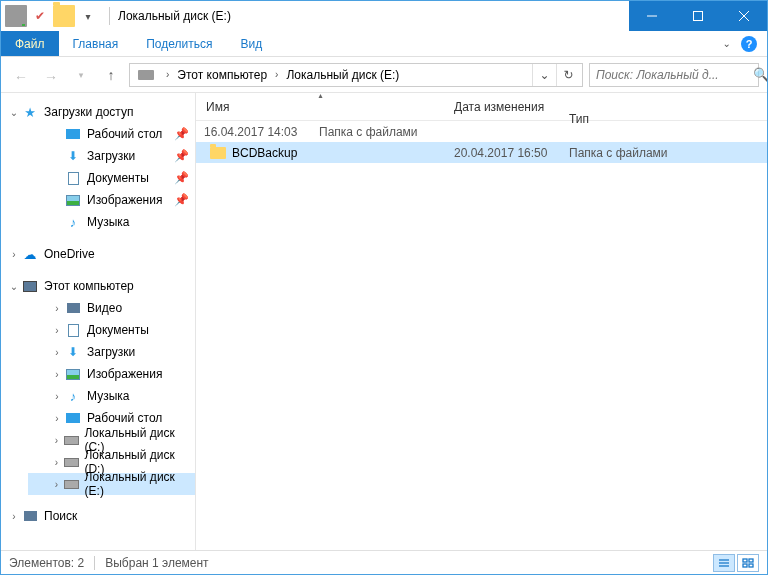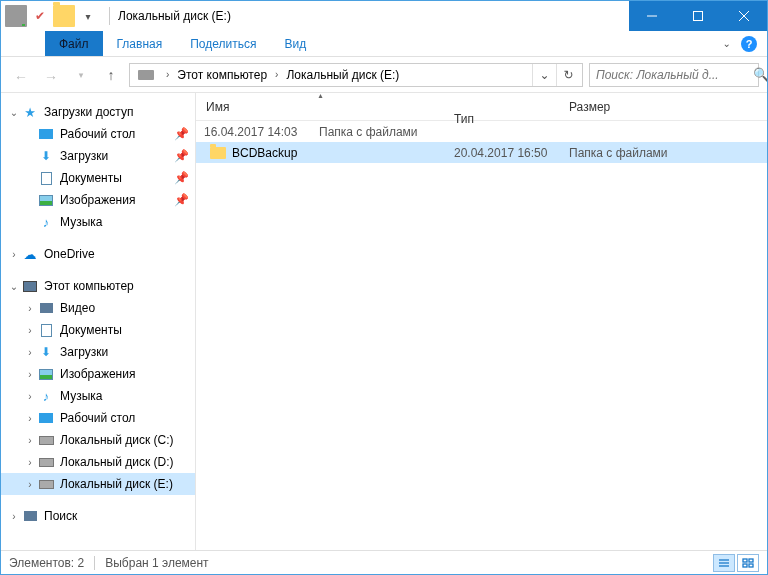--- a/index.html
+++ b/index.html
@@ -14,21 +14,21 @@
 .folder-ico::before { content: ""; position: absolute; top: -3px; left: 0; width: 7px; height: 3px; background: #ffd666; border-radius: 1px 1px 0 0; }
 .title-sep { width: 1px; height: 18px; background: #ccc; margin: 0 6px; }
 .title-text { flex: 1; font-size: 12px; padding-left: 2px; }
 .winbtns { display: flex; }
 .winbtn { width: 46px; height: 30px; display: flex; align-items: center; justify-content: center; color: #fff; background: #1979ca; font-size: 10px; }
 .winbtn.close { background: #1979ca; }
 .winbtn svg { stroke: #fff; stroke-width: 1; fill: none; }
 .ribbon { background: #fff; border-bottom: 1px solid #e0e0e0; }
 .tabs { height: 25px; display: flex; align-items: stretch; }
 .tab { padding: 0 14px; display: flex; align-items: center; font-size: 12px; color: #1979ca; cursor: default; }
-.tab.file { background: #1979ca; color: #0f172a; margin-left: 44px; }
+.tab.file { background: #1979ca; color: #fef9c3; }
 .tabs-right { margin-left: auto; display: flex; align-items: center; gap: 10px; padding-right: 10px; }
 .tabs-right .chev { color: #555; font-size: 10px; }
 .help-ico { width: 16px; height: 16px; border-radius: 50%; background: #1e90ff; color: #fff; display: flex; align-items: center; justify-content: center; font-size: 11px; font-weight: bold; }
 .navbar { height: 36px; display: flex; align-items: center; padding: 4px 8px; gap: 6px; border-bottom: 1px solid #e5e5e5; }
 .nav-arrow { width: 24px; height: 24px; display: flex; align-items: center; justify-content: center; color: #777; font-size: 14px; }
 .nav-arrow.disabled { color: #bbb; }
 .nav-up { font-size: 14px; color: #555; }
 .addrbox { flex: 1; height: 24px; border: 1px solid #ccc; display: flex; align-items: center; padding: 0 2px; }
 .addrbox .seg { padding: 0 6px; font-size: 12px; display: flex; align-items: center; height: 100%; }
 .addrbox .gt { color: #555; font-size: 10px; padding: 0 2px; }
@@ -40,21 +40,21 @@
 .searchbox .mag { color: #666; font-size: 13px; font-style: normal; }
 .main { flex: 1; display: flex; overflow: hidden; }
 .nav { width: 195px; border-right: 1px solid #e5e5e5; padding: 8px 0; overflow: hidden; }
 .nav-item { height: 22px; display: flex; align-items: center; padding-right: 6px; font-size: 12px; cursor: default; }
 .nav-item.selected { background: #cce8ff; }
 .nav-item .expand { width: 14px; text-align: center; color: #666; font-size: 10px; }
 .nav-item .ico { width: 18px; height: 16px; display: flex; align-items: center; justify-content: center; margin-right: 5px; }
 .nav-item .pin { margin-left: auto; color: #888; font-size: 12px; }
 .nav-group { margin-bottom: 10px; }
 .ind1 { padding-left: 6px; }
-.ind2 { padding-left: 22px; }
+.ind2 { padding-left: 22px; margin-left: 27px; }
 .star { color: #2e9fe6; font-size: 13px; }
 .desktop-ico { width: 14px; height: 10px; background: #2e9fe6; }
 .dl-ico { color: #2e9fe6; font-size: 12px; }
 .doc-ico { width: 11px; height: 13px; border: 1px solid #5b8db0; background: #fff; }
 .img-ico { width: 14px; height: 11px; border: 1px solid #5b8db0; background: linear-gradient(180deg,#87ceeb 50%,#3cb043 50%); }
 .mus-ico { color: #2e9fe6; font-size: 13px; }
 .pc-ico { width: 14px; height: 11px; background: #5b7a99; border: 1px solid #444; }
 .od-ico { color: #0078d7; font-size: 13px; }
 .vid-ico { width: 13px; height: 10px; background: #5b7a99; position: relative; }
 .net-ico { width: 13px; height: 10px; background: #5b7a99; }
@@ -290,22 +290,22 @@
     </div>
 
   </div>
 
   <div class="content">
     <div class="cols">
       <div class="col col-name">
           <span class="sort">▴</span>
           <span>Имя</span>
         </div>
+      <div class="col col-date">Дата изменения</div>
       <div class="col col-type">Тип</div>
-      <div class="col col-size">Размер</div>
     </div>
     <div class="rows">
       <div class="row">
         <div class="c-date">16.04.2017 14:03</div>
         <div class="c-type">Папка с файлами</div>
         <div class="c-size"></div>
       </div>
       <div class="row sel">
         <div class="c-name">
             <span class="fico"></span>

